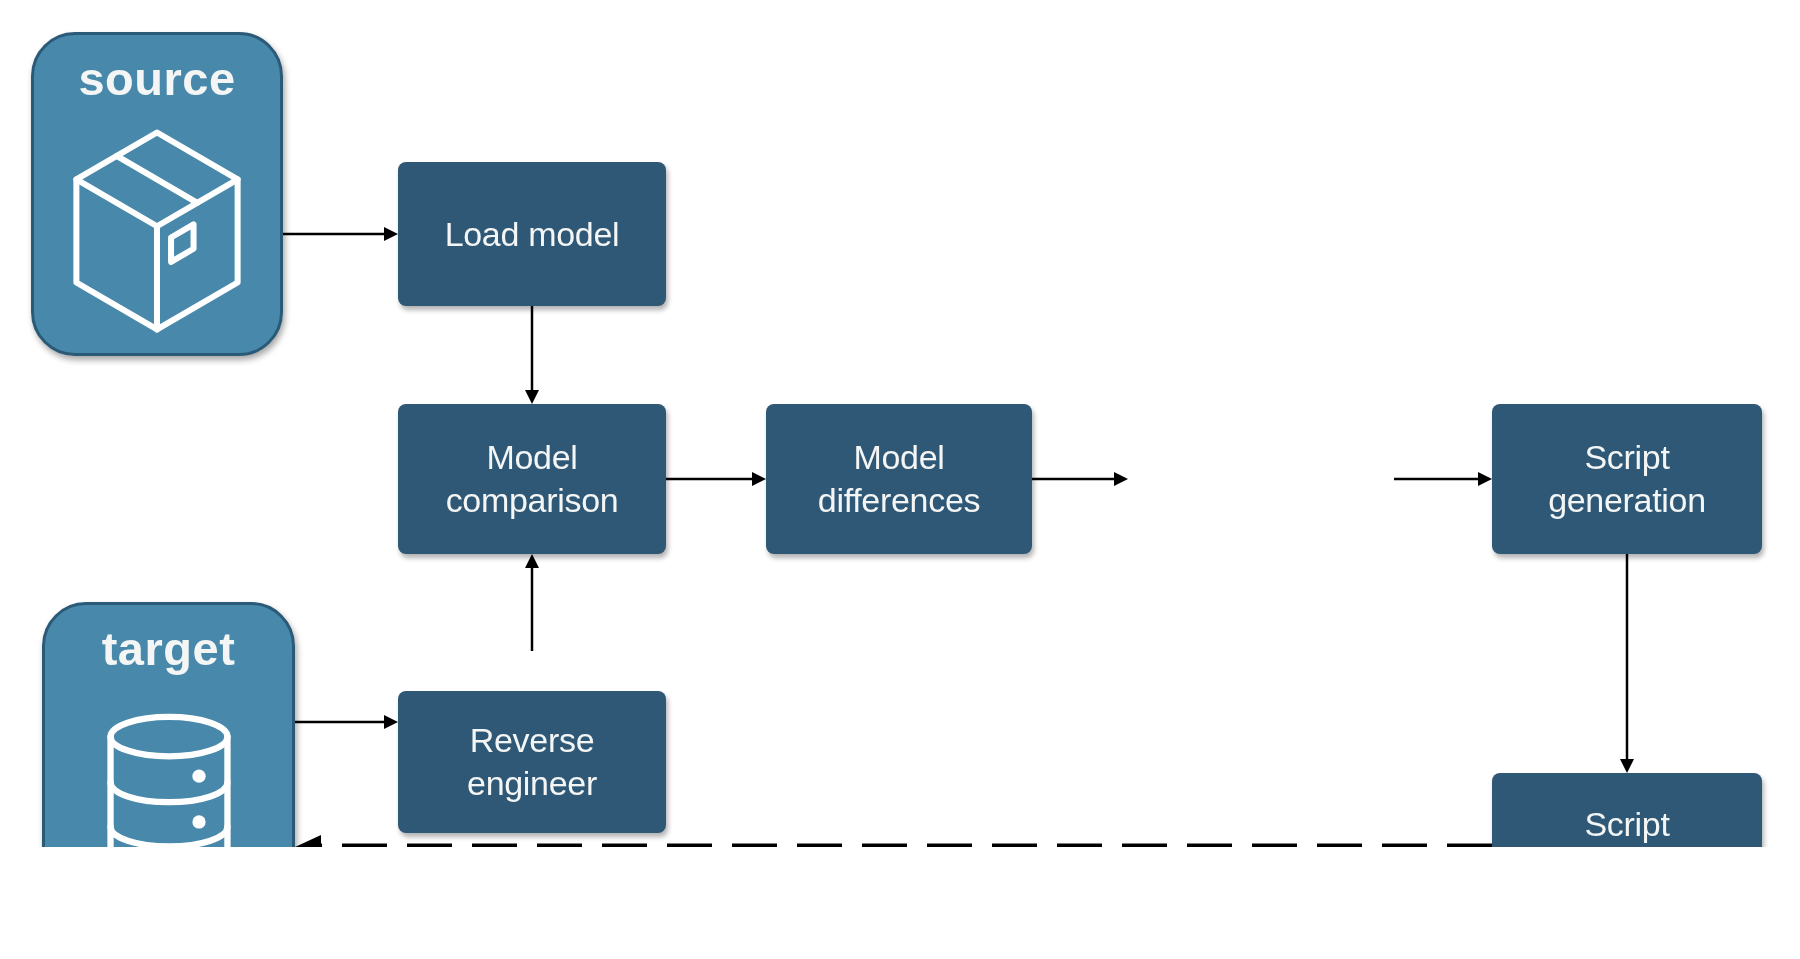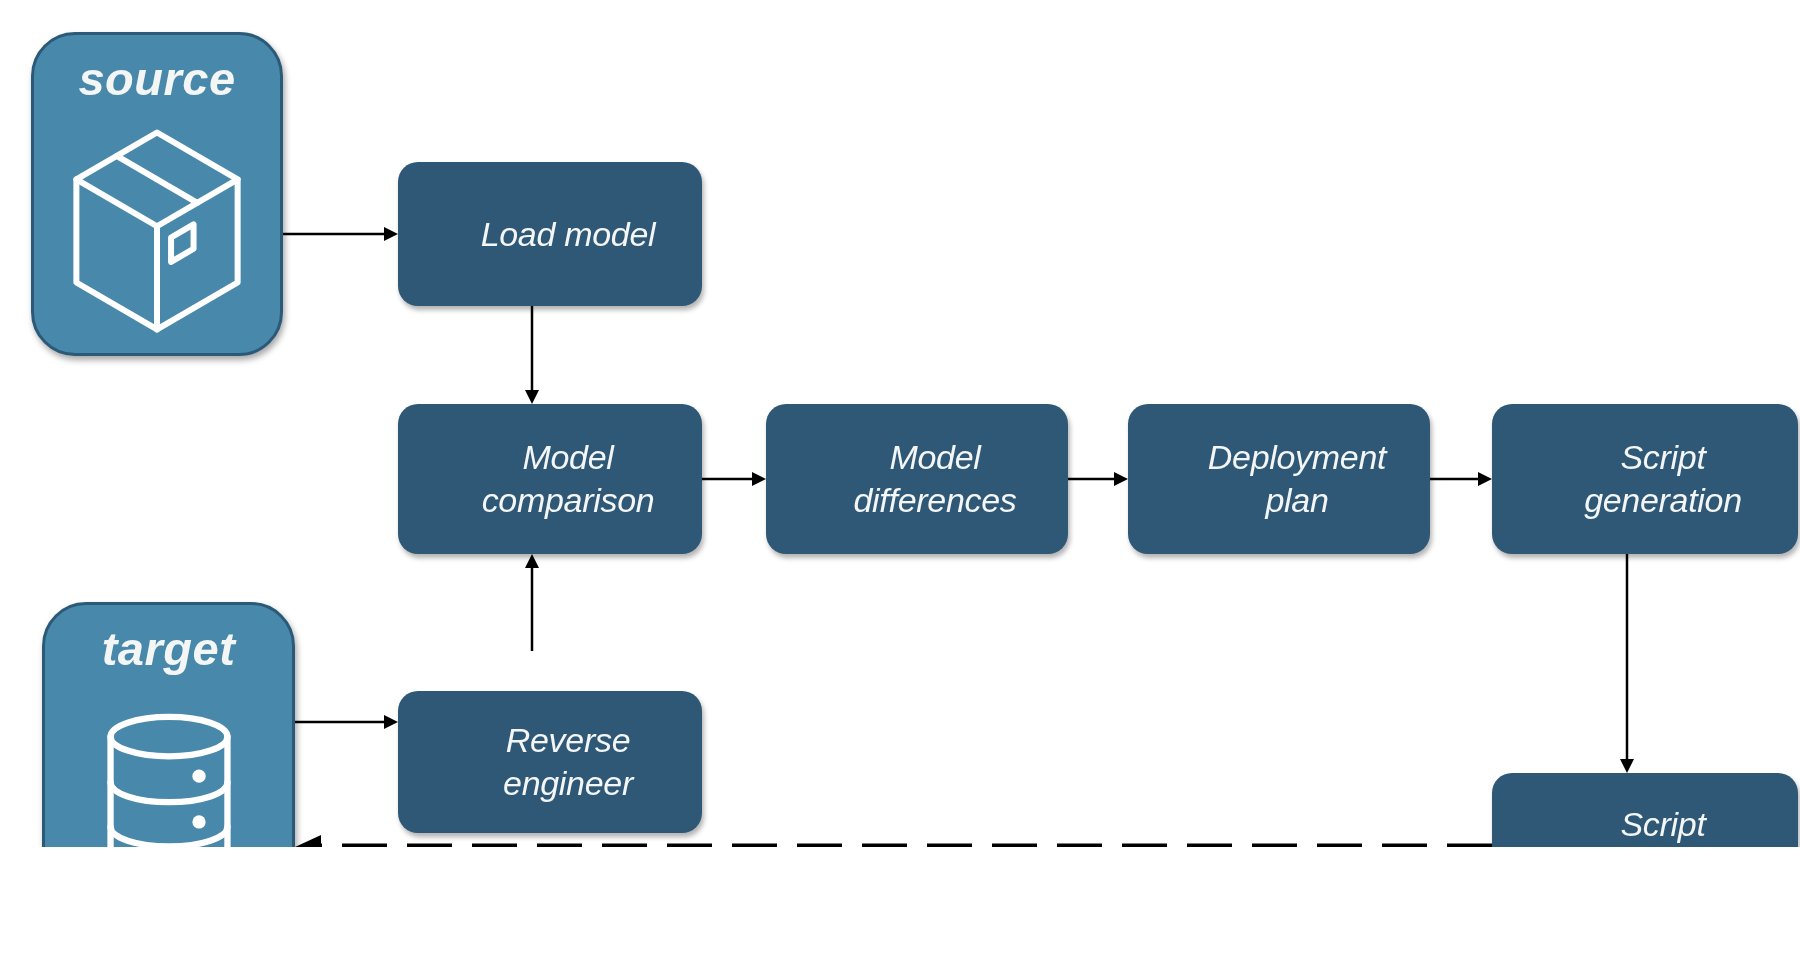--- a/index.html
+++ b/index.html
@@ -11,36 +11,34 @@
     --arrow:#000000;
     --label-text:#f4f6f6;
   }
   html,body{margin:0;padding:0;background:#ffffff;}
   body{font-family:"Liberation Sans", sans-serif;}
   .canvas{
     position:relative;
     width:1800px;height:847px;
     background:var(--canvas-bg);
     overflow:hidden;
-    font-style:italic;
   }
   .wires{position:absolute;left:0;top:0;width:1800px;height:959px;}
   .wires line{stroke:var(--arrow);}
   .wires polygon{fill:var(--arrow);}
 
   .node{
     position:absolute;
     display:flex;align-items:center;justify-content:center;
     text-align:center;white-space:pre-line;
     background:var(--node-fill);
     color:var(--label-text);
-    border-radius:20px;
+    border-radius:8px;
     font-size:34px;line-height:1.26;letter-spacing:-0.3px;
     box-shadow:2px 4px 5px rgba(0,0,0,0.30);
-    padding-left:36px;
   }
   .n-load       {left:398px;top:162px;width:268px;height:144px;}
   .n-comparison {left:398px;top:404px;width:268px;height:150px;}
   .n-differences{left:766px;top:404px;width:266px;height:150px;}
   .n-deployment {left:1128px;top:404px;width:266px;height:150px;}
   .n-generation {left:1492px;top:404px;width:270px;height:150px;}
   .n-reverse    {left:398px;top:651px;width:268px;height:142px;margin-top:40px;}
   .n-execution  {left:1492px;top:773px;width:270px;height:145px;}
 
   .endpoint{
@@ -150,22 +148,20 @@
   </div>
 
   <div class="node n-load">Load model</div>
 
   <div class="node n-comparison">Model
 comparison</div>
 
   <div class="node n-differences">Model
 differences</div>
 
-  <div class="node n-deployment">Deployment
-plan</div>
 
   <div class="node n-generation">Script
 generation</div>
 
   <div class="node n-reverse">Reverse
 engineer</div>
 
   <div class="node n-execution">Script
 execution</div>
 

